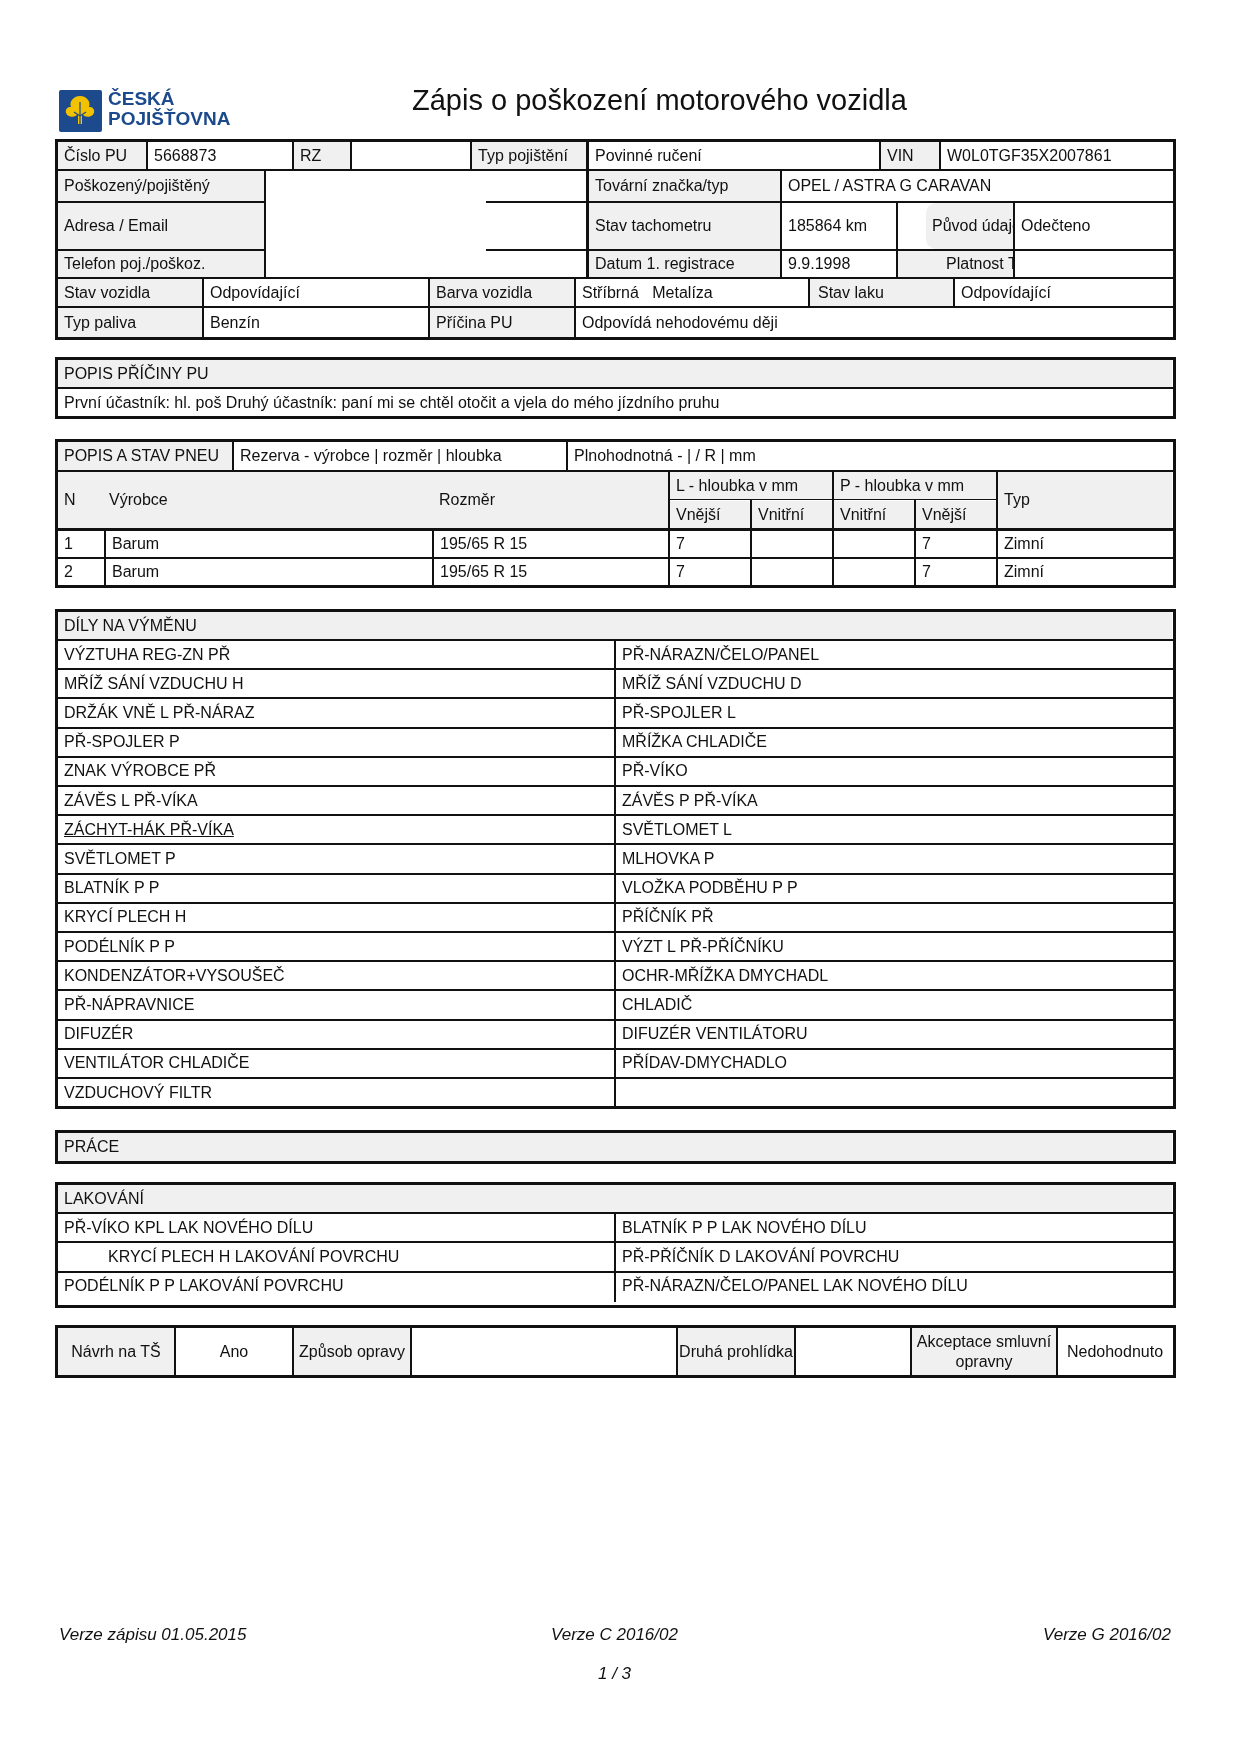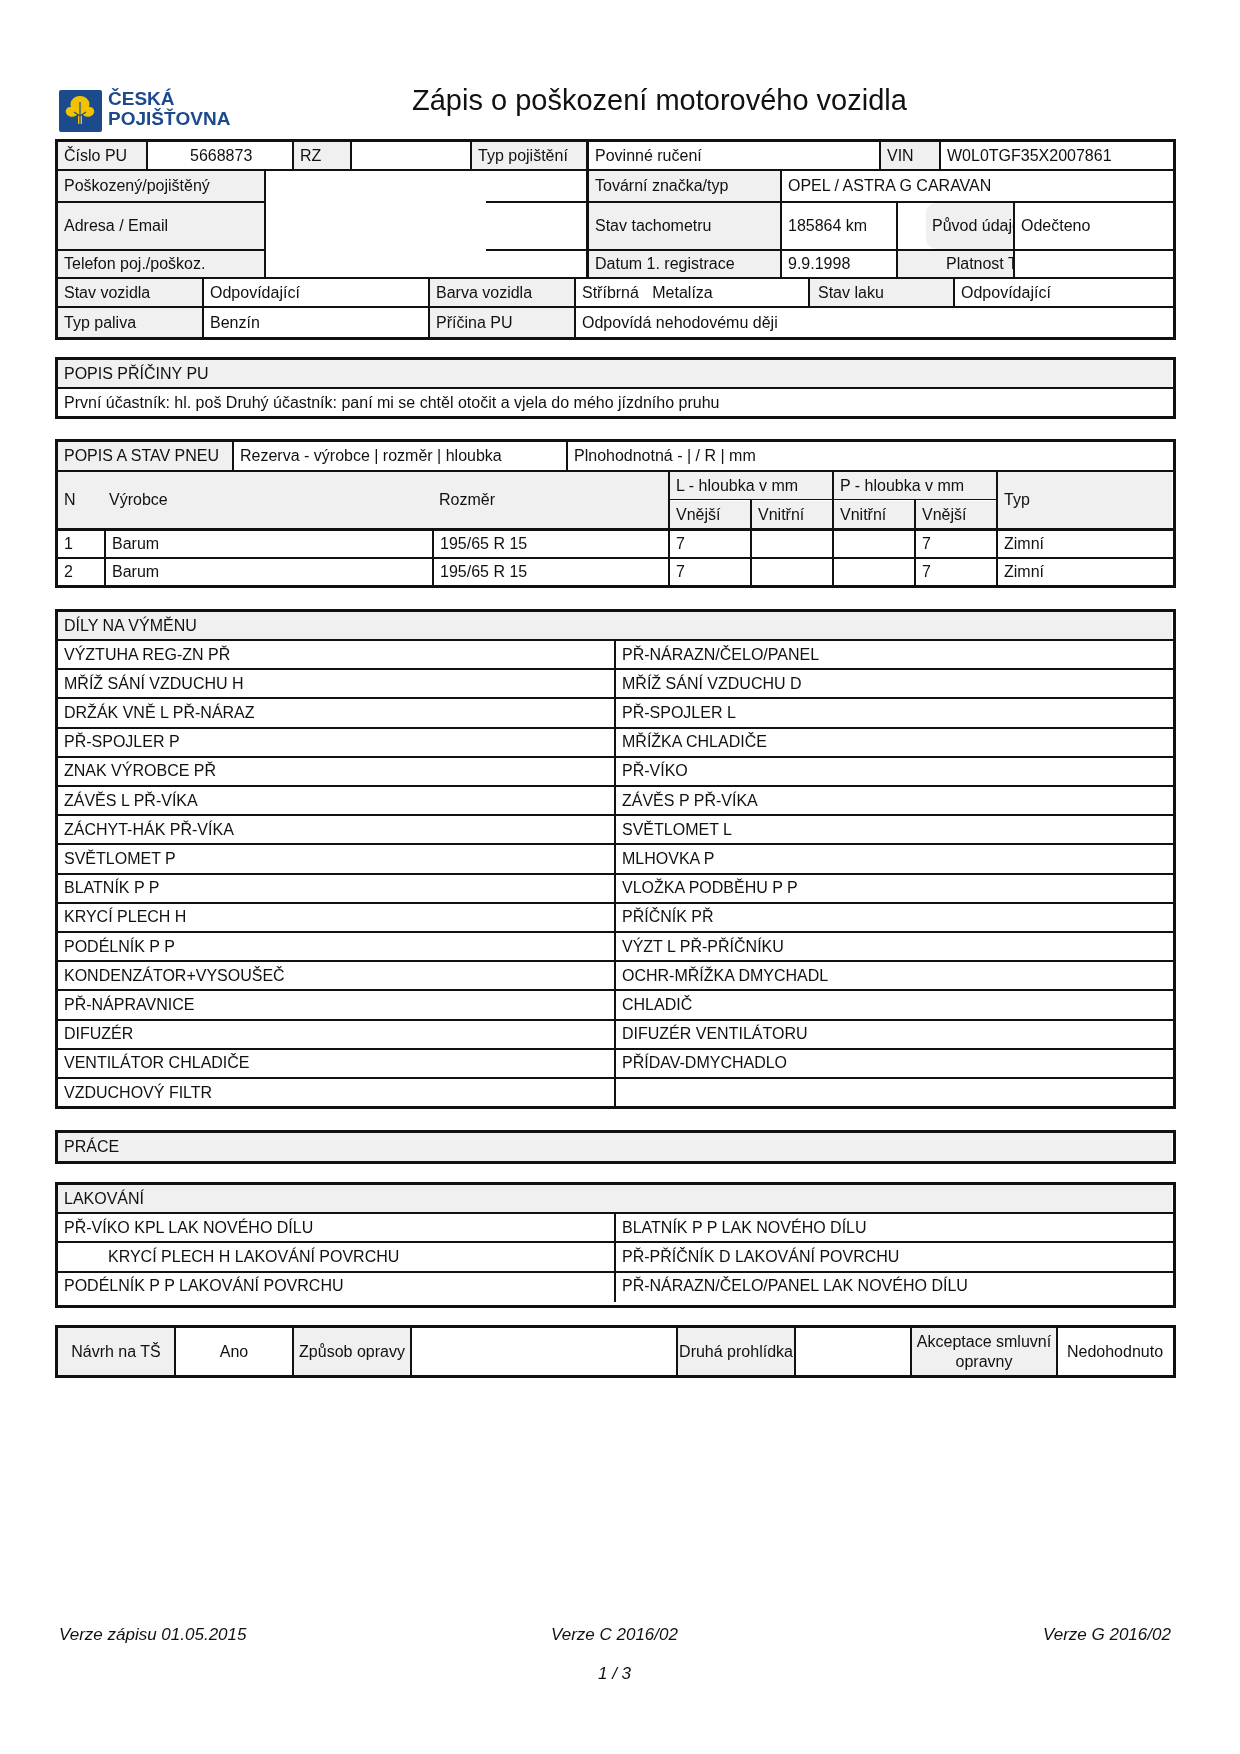--- a/index.html
+++ b/index.html
@@ -27,21 +27,21 @@
 </div>
 <div class="logo-text">
   <div>ČESKÁ</div>
   <div>POJIŠŤOVNA</div>
 </div>
 <div class="title">Zápis o poškození motorového vozidla</div>
 
 <div>
 
   <div class="cell lbl" style="left:58px;top:142px;width:90px;height:27px;">Číslo PU</div>
-  <div class="cell val" style="left:148px;top:142px;width:146px;height:27px;margin-left:36px;">5668873</div>
+  <div class="cell val" style="left:148px;top:142px;width:146px;height:27px;">5668873</div>
   <div class="cell lbl" style="left:294px;top:142px;width:58px;height:27px;">RZ</div>
   <div class="cell val" style="left:352px;top:142px;width:120px;height:27px;"></div>
   <div class="cell lbl" style="left:472px;top:142px;width:115px;height:27px;">Typ pojištění</div>
   <div class="cell val" style="left:589px;top:142px;width:292px;height:27px;">Povinné ručení</div>
   <div class="cell lbl" style="left:881px;top:142px;width:60px;height:27px;">VIN</div>
   <div class="cell val" style="left:941px;top:142px;width:231px;height:27px;">W0L0TGF35X2007861</div>
 
   <div class="cell lbl" style="left:58px;top:171px;width:206px;height:30px;">Poškozený/pojištěný</div>
   <div class="cell lbl" style="left:58px;top:203px;width:206px;height:46px;">Adresa / Email</div>
   <div class="cell lbl" style="left:58px;top:251px;width:206px;height:26px;">Telefon poj./poškoz.</div>
@@ -196,21 +196,21 @@
         <div class="cell val" style="left: 616px; top: 757.8px; width: 556px; height: 27.2px;">PŘ-VÍKO</div>
       </div>
       <div>
         <div class="hline" style="left: 56px; top: 785px; width: 1118px;"></div>
         <div class="cell val" style="left: 58px; top: 787px; width: 556px; height: 27.2px;">ZÁVĚS L PŘ-VÍKA</div>
         <div class="vline" style="left: 614px; top: 785px; height: 31.2px;"></div>
         <div class="cell val" style="left: 616px; top: 787px; width: 556px; height: 27.2px;">ZÁVĚS P PŘ-VÍKA</div>
       </div>
       <div>
         <div class="hline" style="left: 56px; top: 814.2px; width: 1118px;"></div>
-        <div class="cell val" style="left: 58px; top: 816.2px; width: 556px; height: 27.2px;">ZÁCHYT-HÁK PŘ-VÍKA</div>
+        <div class="cell val" style="left: 58px; top: 816.2px; width: 556px; height: 27.2px; text-decoration: underline;">ZÁCHYT-HÁK PŘ-VÍKA</div>
         <div class="vline" style="left: 614px; top: 814.2px; height: 31.2px;"></div>
         <div class="cell val" style="left: 616px; top: 816.2px; width: 556px; height: 27.2px;">SVĚTLOMET L</div>
       </div>
       <div>
         <div class="hline" style="left: 56px; top: 843.4px; width: 1118px;"></div>
         <div class="cell val" style="left: 58px; top: 845.4px; width: 556px; height: 27.2px;">SVĚTLOMET P</div>
         <div class="vline" style="left: 614px; top: 843.4px; height: 31.2px;"></div>
         <div class="cell val" style="left: 616px; top: 845.4px; width: 556px; height: 27.2px;">MLHOVKA P</div>
       </div>
       <div>

